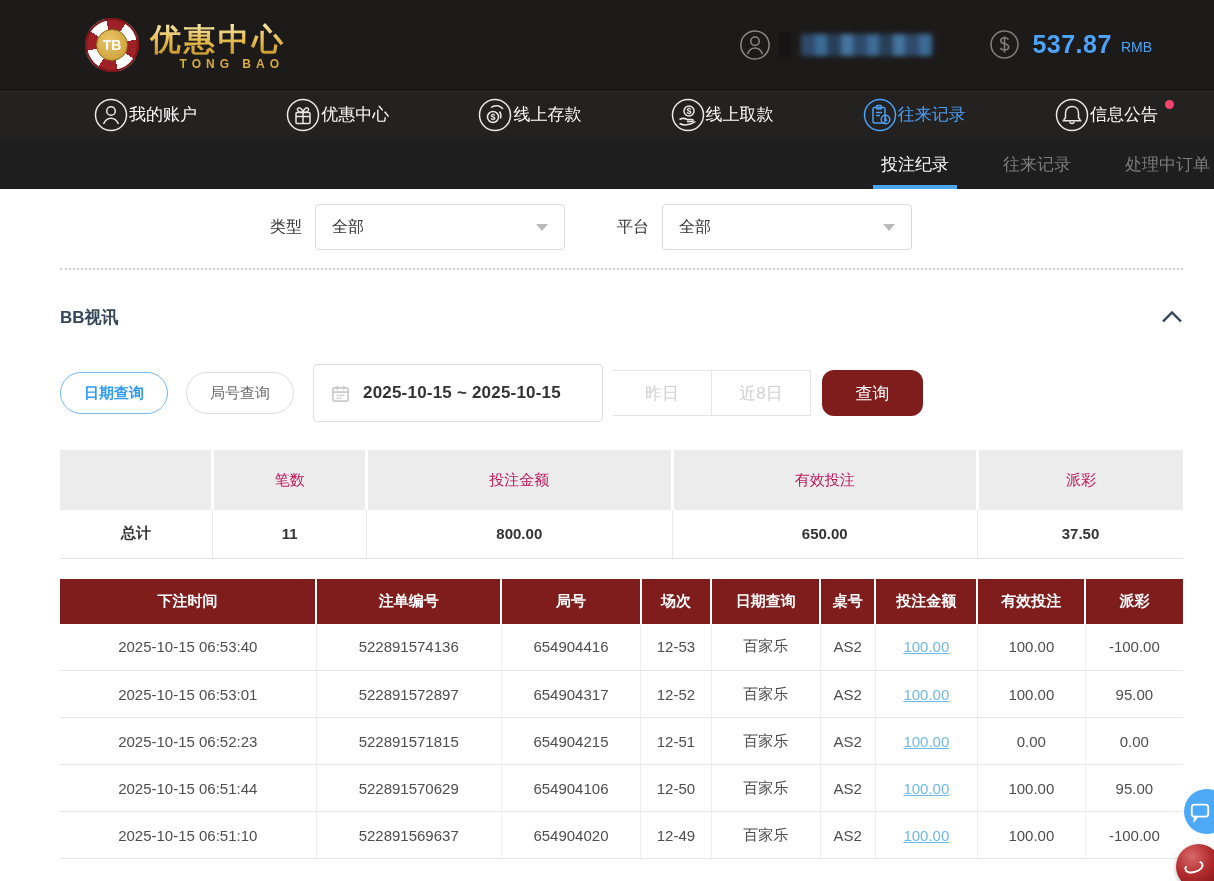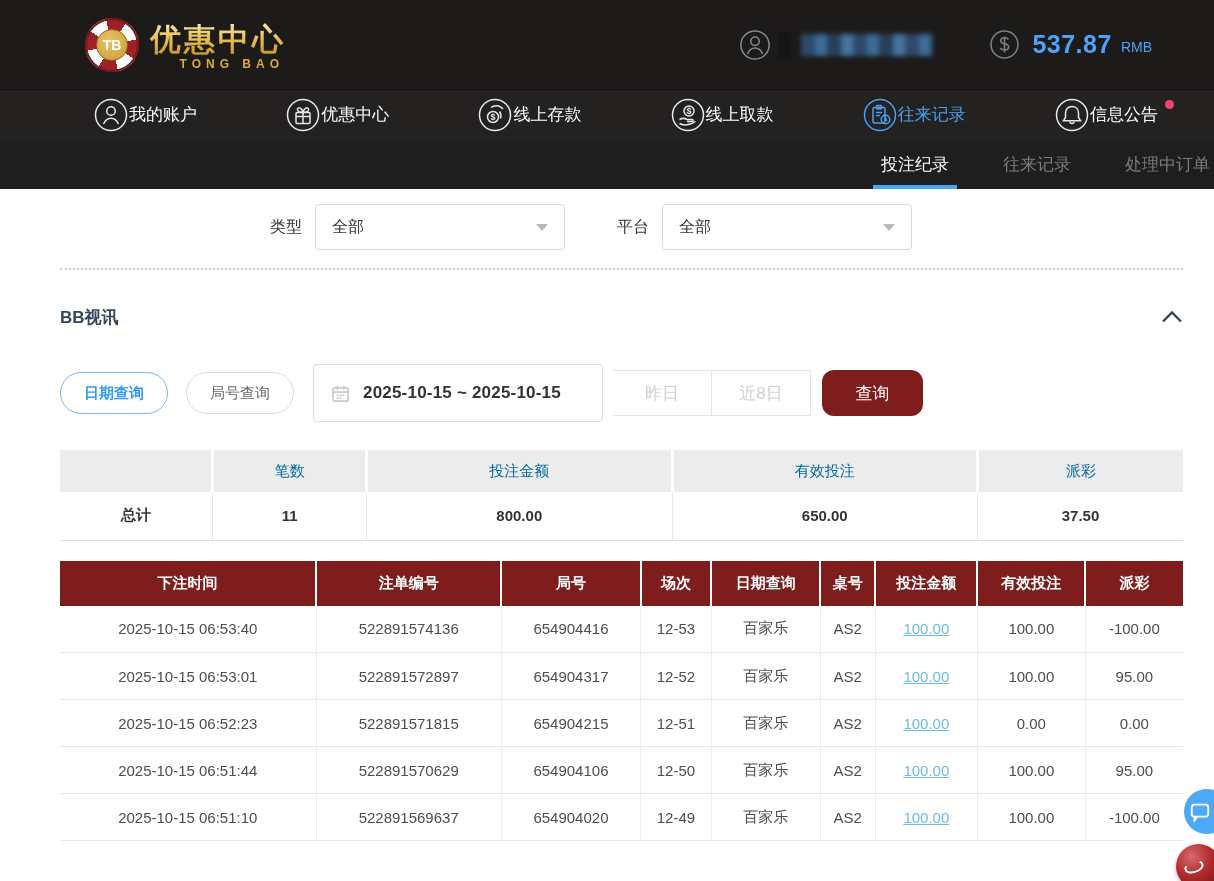--- a/index.html
+++ b/index.html
@@ -71,21 +71,21 @@
   .cal-ic svg { width:19px; height:19px; stroke:#c9c9c9; fill:none; stroke-width:1.8; display:block; }
   .date-text { font-size:17px; color:#333; font-weight:600; letter-spacing:.2px; }
   .seg { display:flex; height:46px; margin-right:11px; }
   .seg-btn { width:99px; display:flex; align-items:center; justify-content:center; font-size:17px; color:#d0d0d0; background:#fff; border:1px solid #e5e5e5; border-left:none; cursor:pointer; }
   .seg-btn.active { border:1px solid #4ba7f5; color:#4ba7f5; }
   .search-btn { width:101px; height:46px; background:#7f1d1d; color:#fff; font-size:17px; border:none; border-radius:12px; cursor:pointer; }
 
   
   table { border-collapse:collapse; width:100%; table-layout:fixed; }
   .summary { margin-top:28px; }
-  .summary th { background:#ececec; height:42px; font-weight:normal; font-size:15px; color:#0369a1; border-right:3px solid #fff; }
+  .summary th { background:#ececec; height:60px; font-weight:normal; font-size:15px; color:#be185d; border-right:3px solid #fff; }
   .summary th:last-child { border-right:none; }
   .summary td { background:#fff; height:48px; text-align:center; font-size:15px; font-weight:bold; color:#333;
                 border-right:1px solid #e8e8e8; border-bottom:1px solid #e2e2e2; }
   .summary td:last-child { border-right:none; }
 
   
   .bets { margin-top:20px; }
   .bets th { background:#7f1d1d; color:#fff; height:45px; font-size:15px; font-weight:bold; border-right:2px solid #fff; }
   .bets th:last-child { border-right:none; }
   .bets td { background:#fff; height:47px; text-align:center; font-size:15px; color:#4d4d4d;

